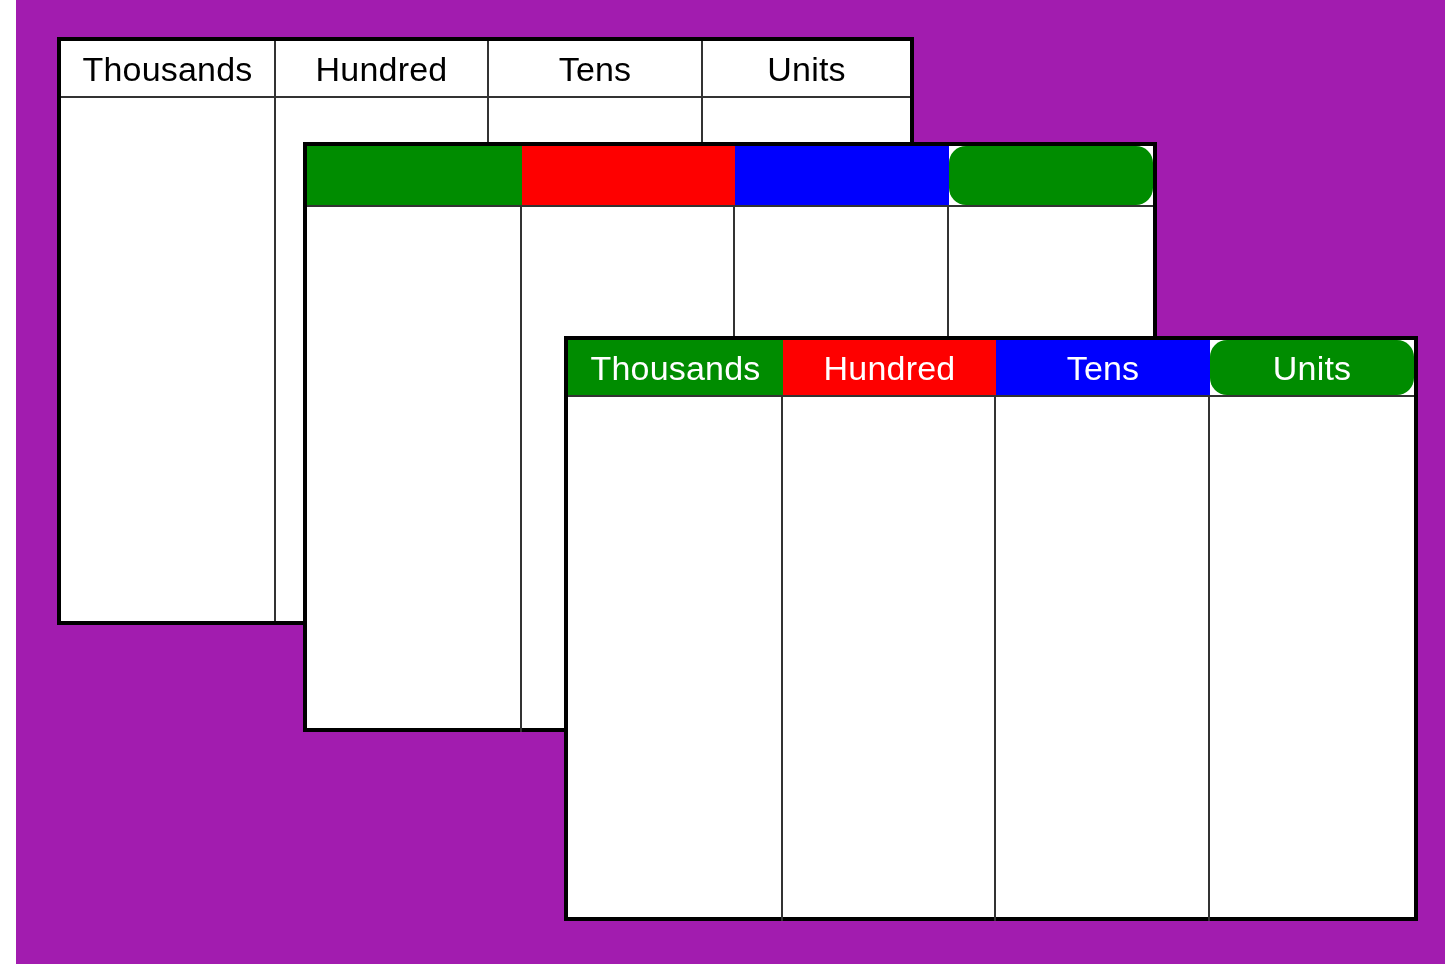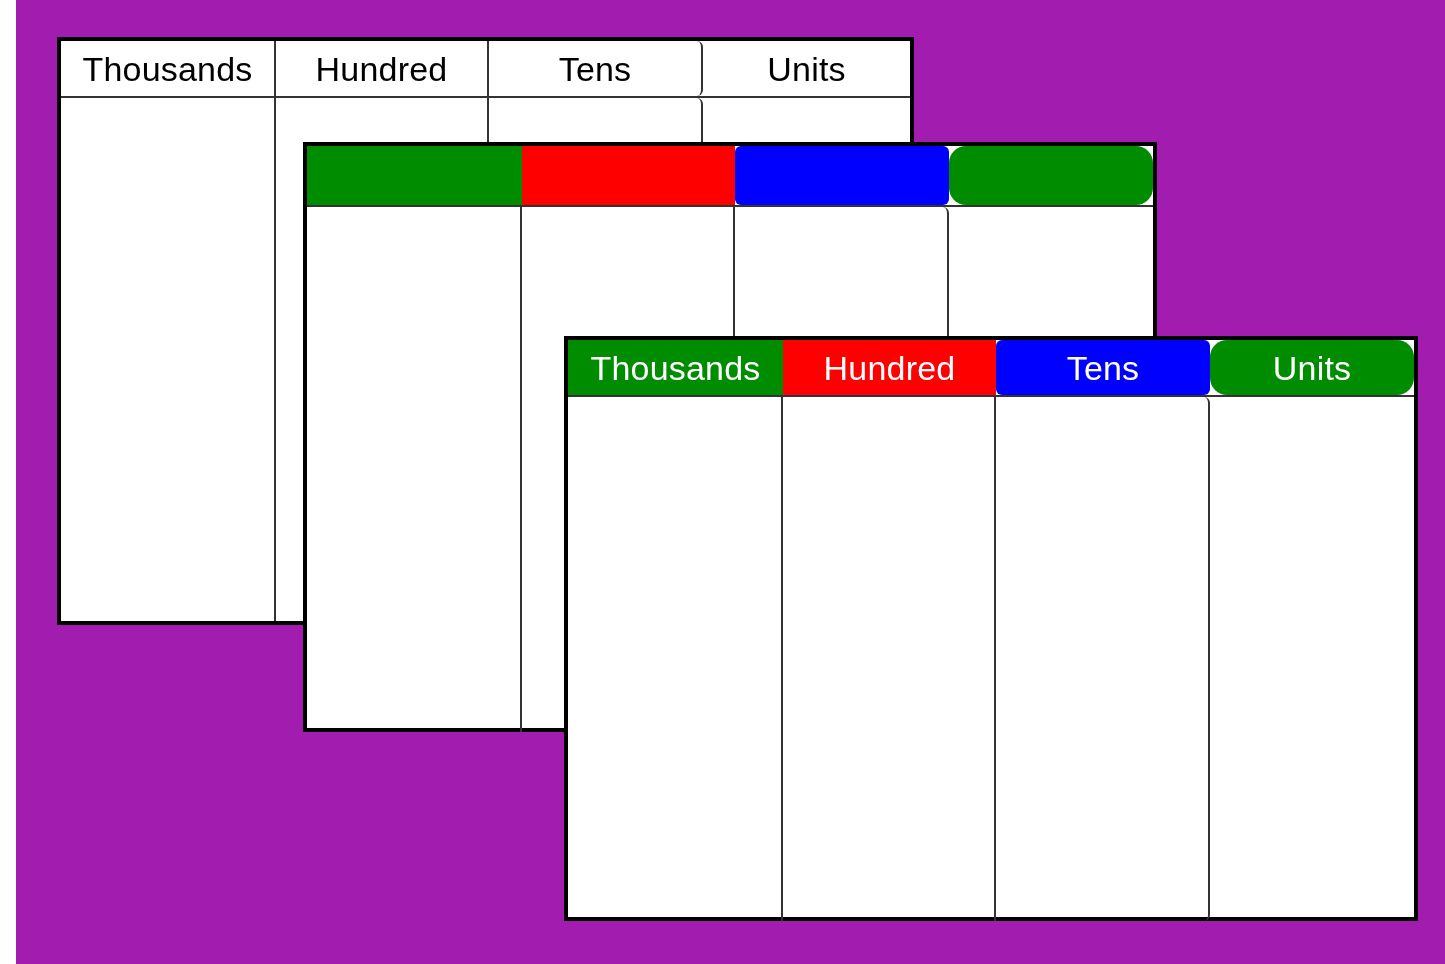--- a/index.html
+++ b/index.html
@@ -97,21 +97,21 @@
   #table-three .pv-header { height: 57px; }
   #table-three .pv-body   { height: 524px; }
   #table-three .pv-header .pv-cell {
     color: #ffffff;
     border-right: none;
   }
 
   
   .col-0 { width: 215px; }
   .col-1 { width: 213px; }
-  .col-2 { width: 214px; border-radius: 6px; }
+  .col-2 { width: 214px; }
   .col-3 { flex: 1 1 auto; }
 
   
 </style>
 </head>
 <body>
 
 <div id="stage">
 
   <div class="pv-table" id="table-one">

